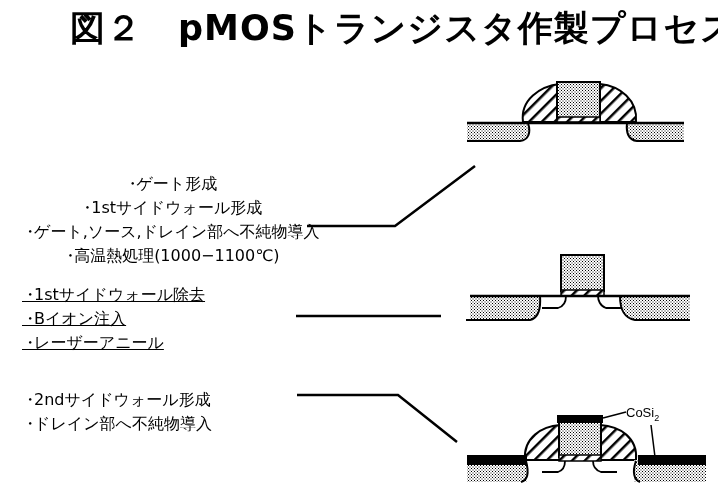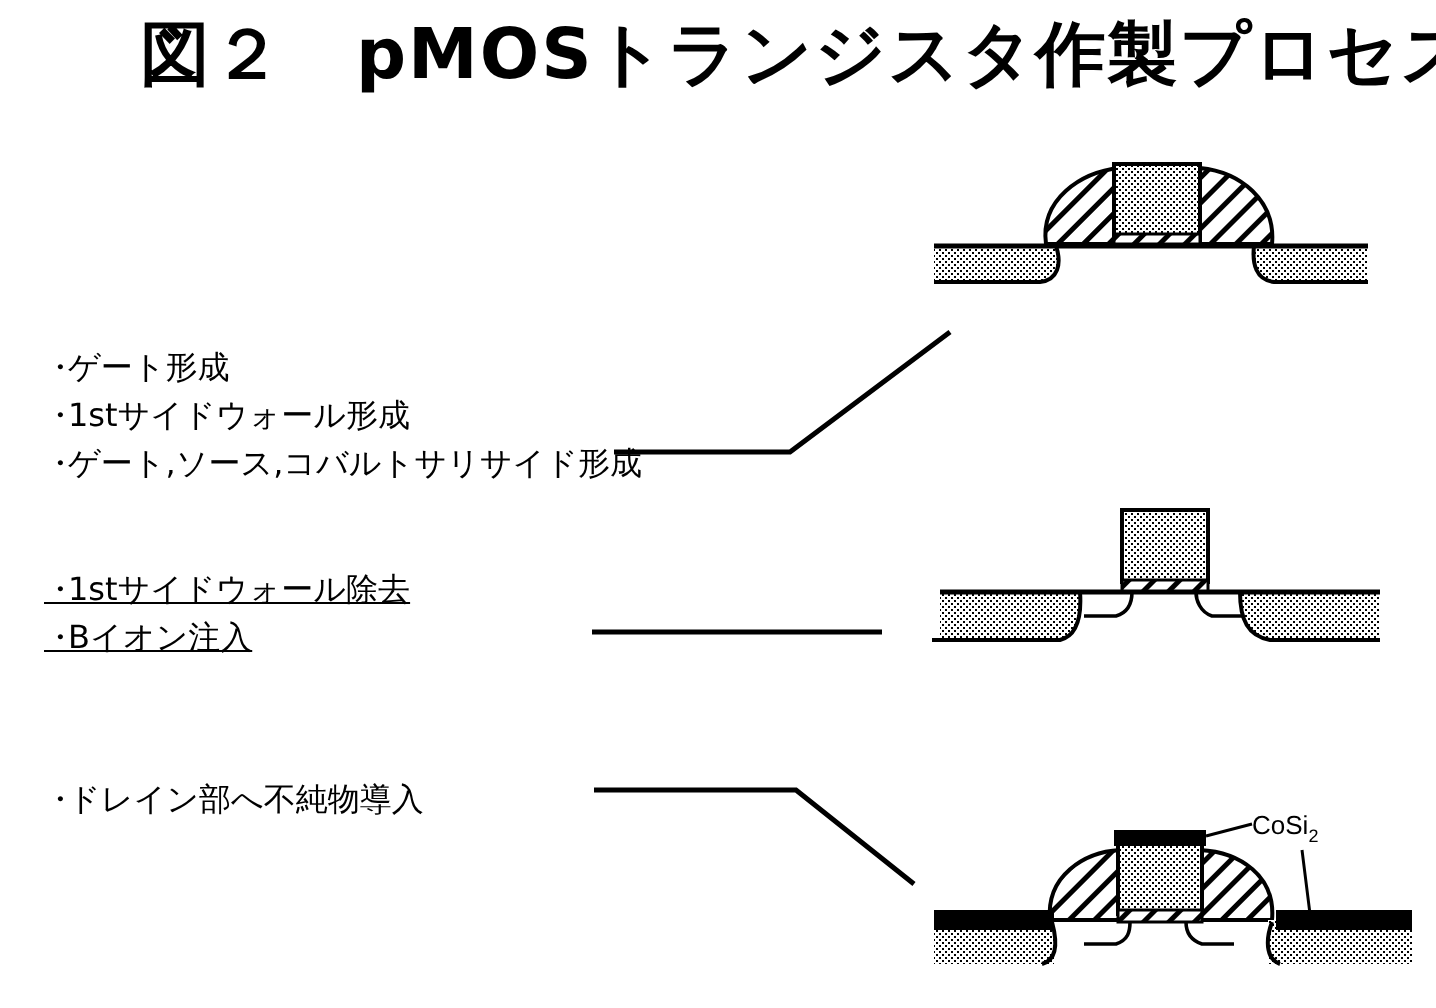--- a/index.html
+++ b/index.html
@@ -9,32 +9,35 @@
              letter-spacing:1px; white-space:nowrap; line-height:48px; }
     .group { position:absolute; left:22px; font-size:16px; line-height:24px; white-space:nowrap; }
     .group .item::before { content:"・"; margin-right:-4px; }
     svg.diagram { position:absolute; left:0; top:0; }
   </style>
 </head>
 <body>
 
 <div class="title">図２　pMOSトランジスタ作製プロセス(1)</div>
 
-<div class="group" style="top:172px;">
+<div class="group" style="top:172px;text-align:center;">
   <div class="item">ゲート形成</div>
   <div class="item">1stサイドウォール形成</div>
-  <div class="item">ゲート,ソース,コバルトサリサイド形成</div>
+  <div class="item">ゲート,ソース,ドレイン部へ不純物導入</div>
+  <div class="item">高温熱処理(1000−1100℃)</div>
 </div>
 
 <div class="group" style="top:283px;text-decoration:underline;">
   <div class="item">1stサイドウォール除去</div>
   <div class="item">Bイオン注入</div>
+  <div class="item">レーザーアニール</div>
 </div>
 
 <div class="group" style="top:388px;">
+  <div class="item">2ndサイドウォール形成</div>
   <div class="item">ドレイン部へ不純物導入</div>
 </div>
 
 <svg class="diagram" width="718" height="504" viewBox="0 0 718 504">
   <defs>
     <pattern id="dots" width="3" height="3" patternUnits="userSpaceOnUse">
       <rect width="3" height="3" fill="#fff"></rect>
       <rect x="0" y="0" width="1" height="1" fill="#000"></rect>
       <rect x="1.5" y="1.5" width="1" height="1" fill="#000"></rect>
     </pattern>

